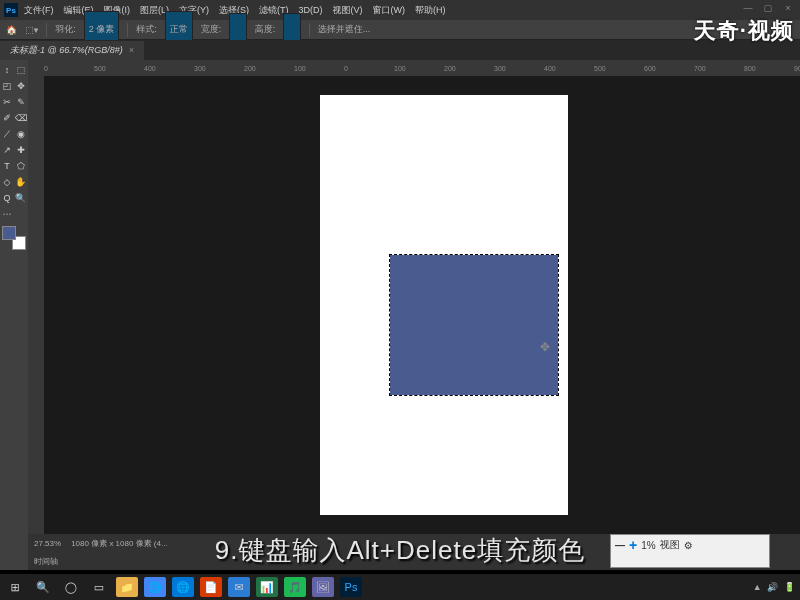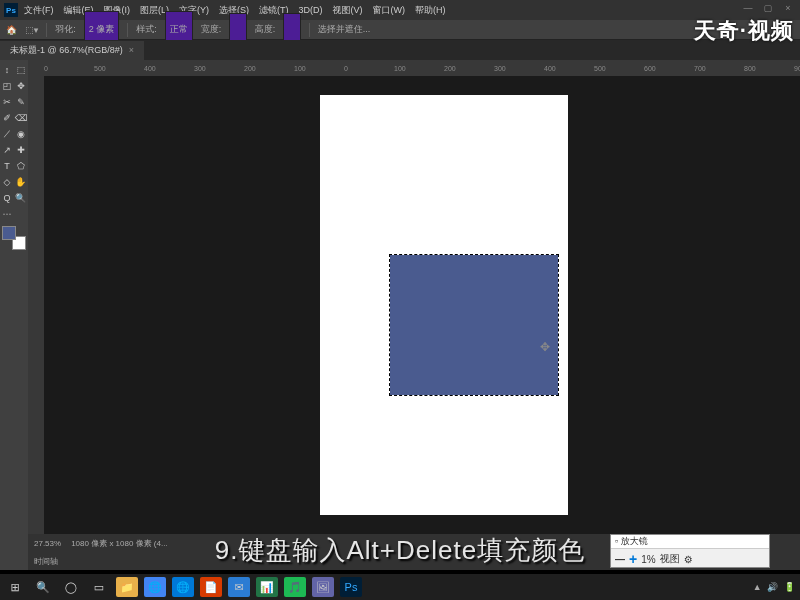--- a/index.html
+++ b/index.html
@@ -4,24 +4,24 @@
 <style>
 * { margin: 0; padding: 0; box-sizing: border-box; font-family: "Microsoft YaHei", sans-serif; }
 body { width: 800px; height: 600px; background: #000; overflow: hidden; position: relative; }
 .app { width: 800px; height: 570px; background: #323232; display: flex; flex-direction: column; }
 .titlebar { height: 20px; background: #323232; display: flex; align-items: center; padding: 0 4px; color: #ccc; font-size: 9px; }
 .titlebar .logo { width: 14px; height: 14px; background: #001e36; color: #31a8ff; display: flex; align-items: center; justify-content: center; font-size: 8px; font-weight: bold; margin-right: 6px; }
 .titlebar .menu-item { margin-right: 10px; cursor: pointer; }
 .titlebar .spacer { flex: 1; }
 .titlebar .winbtn { width: 16px; height: 14px; margin-left: 4px; color: #888; text-align: center; }
 .optsbar { height: 20px; background: #404040; border-bottom: 1px solid #222; display: flex; align-items: center; padding: 0 6px; color: #aaa; font-size: 9px; gap: 8px; }
-.optsbar .field { background: #4c1d95; padding: 11px 4px; border: 1px solid #222; }
+.optsbar .field { background: #0c4a6e; padding: 11px 4px; border: 1px solid #222; }
 .optsbar .sep { width: 1px; height: 14px; background: #555; }
 .tabbar { height: 20px; background: #282828; display: flex; align-items: center; }
-.tabbar .tab { background: #383838; color: #ccc; font-size: 9px; padding: 3px 10px; display: flex; align-items: center; gap: 6px; }
+.tabbar .tab { background: #383838; color: #ccc; font-size: 9px; padding: 3px 10px; display: flex; align-items: center; gap: 6px; font-style: italic; }
 .tabbar .tab .close { color: #888; }
 .main { flex: 1; display: flex; min-height: 0; }
 .toolbar { width: 28px; background: #404040; display: flex; flex-direction: column; padding: 2px 0; }
 .toolrow { display: flex; }
 .tool { width: 14px; height: 16px; color: #ccc; display: flex; align-items: center; justify-content: center; font-size: 9px; cursor: pointer; }
 .swatches { width: 24px; height: 24px; margin: 4px 2px; position: relative; }
 .sw-front { width: 14px; height: 14px; background: #4a5b8f; border: 1px solid #888; position: absolute; top: 0; left: 0; z-index: 2; }
 .sw-back { width: 14px; height: 14px; background: #fff; border: 1px solid #888; position: absolute; bottom: 0; right: 0; }
 .canvas-area { flex: 1; background: #262626; display: flex; flex-direction: column; position: relative; }
 .ruler-top { height: 16px; background: #383838; display: flex; align-items: center; font-size: 7px; color: #888; overflow: hidden; padding-left: 16px; }
@@ -179,21 +179,20 @@
       </div>
     </div>
 
   </div>
 </div>
 
 <div class="watermark">天奇·视频</div>
 <div class="caption">9.键盘输入Alt+Delete填充颜色</div>
 
 <div class="floating">
-  <div class="ftitle">▫ 放大镜</div>
   <div class="fbody">
     <span class="minus">—</span>
     <span class="plus">+</span>
     <span>1%</span>
     <span>视图</span>
     <span>⚙</span>
   </div>
 </div>
 
 <div class="taskbar">

